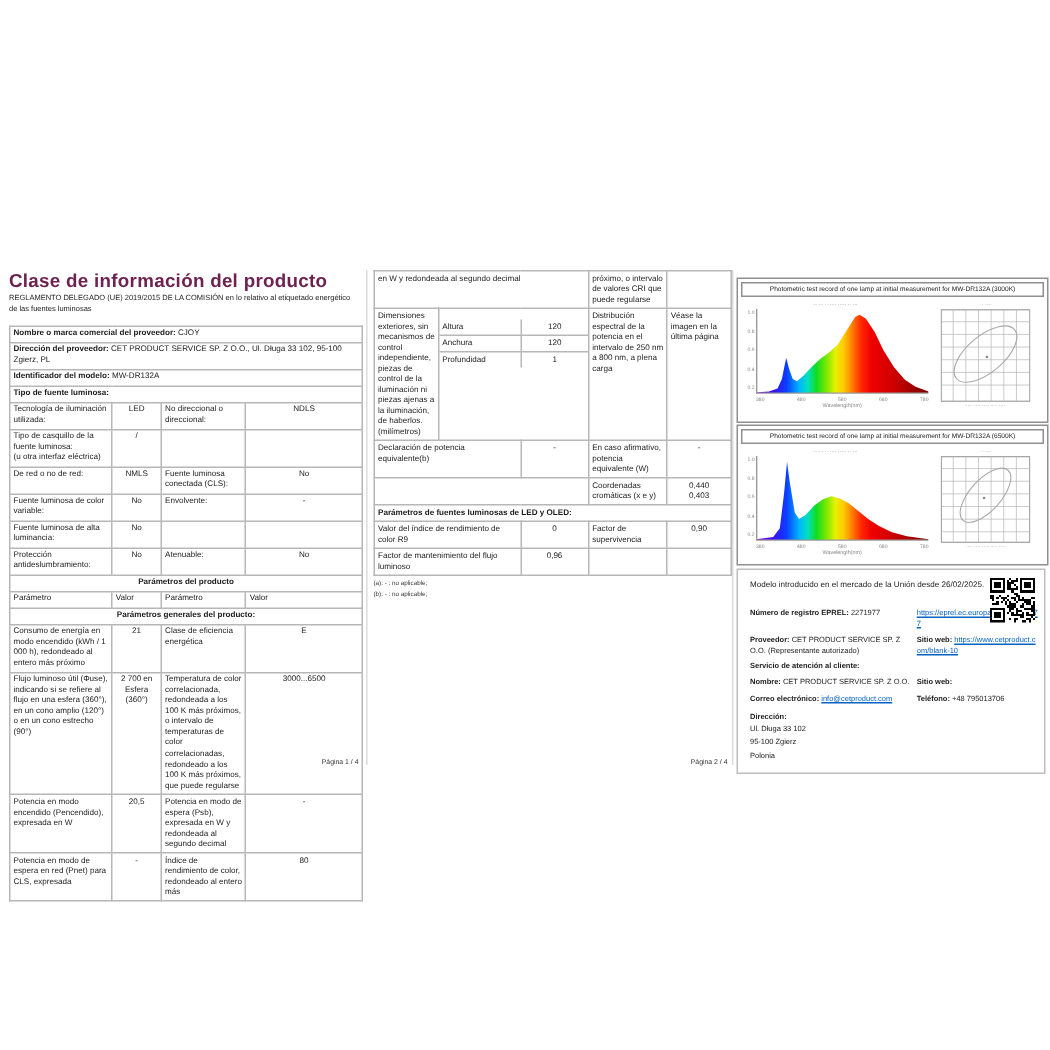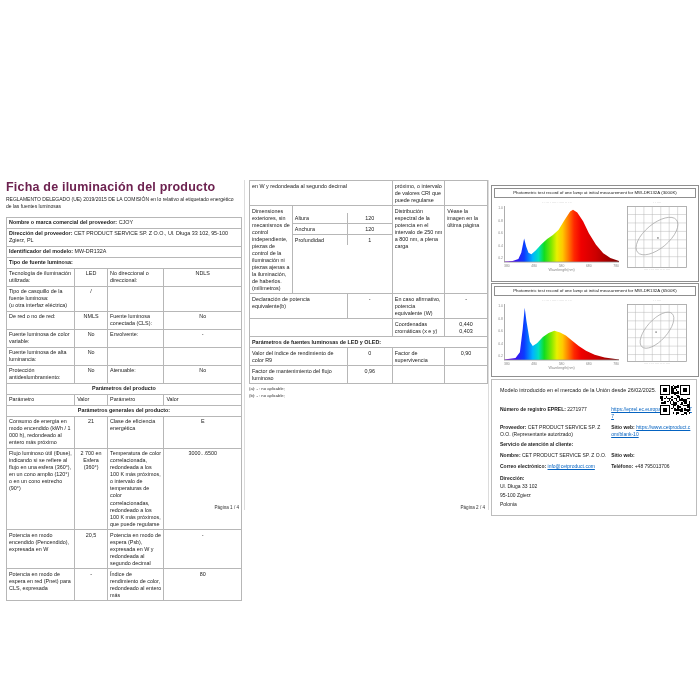--- a/index.html
+++ b/index.html
@@ -56,21 +56,21 @@
 </style>
 </head>
 <body>
 
 <div class="canvas">
 
   <div class="vguide" style="left:244px;top:180px;height:330px;"></div>
   <div class="vguide" style="left:488px;top:180px;height:330px;"></div>
 
   <div class="page page1">
-    <div class="doc-title" style="color:#6d2250">Ficha de iluminación del producto</div>
+    <div class="doc-title" style="color:#6d2250">Clase de información del producto</div>
     <div class="reg-note">REGLAMENTO DELEGADO (UE) 2019/2015 DE LA COMISIÓN en lo relativo al etiquetado energético de las fuentes luminosas</div>
 
     <table>
       <colgroup>
           <col style="width:29%">
           <col style="width:14%">
           <col style="width:24%">
           <col style="width:33%">
         </colgroup>
       <tbody>

